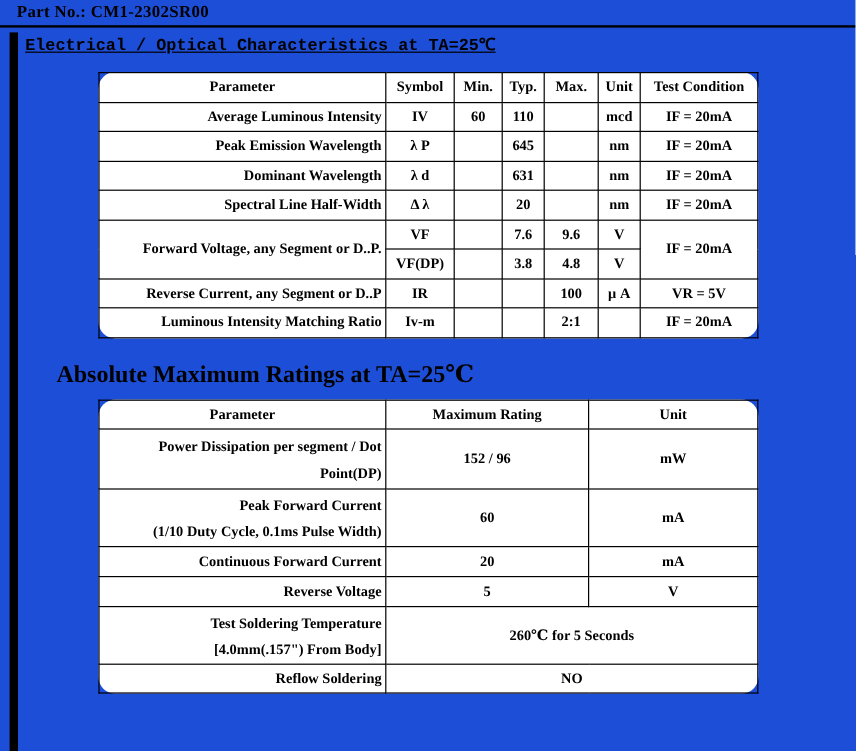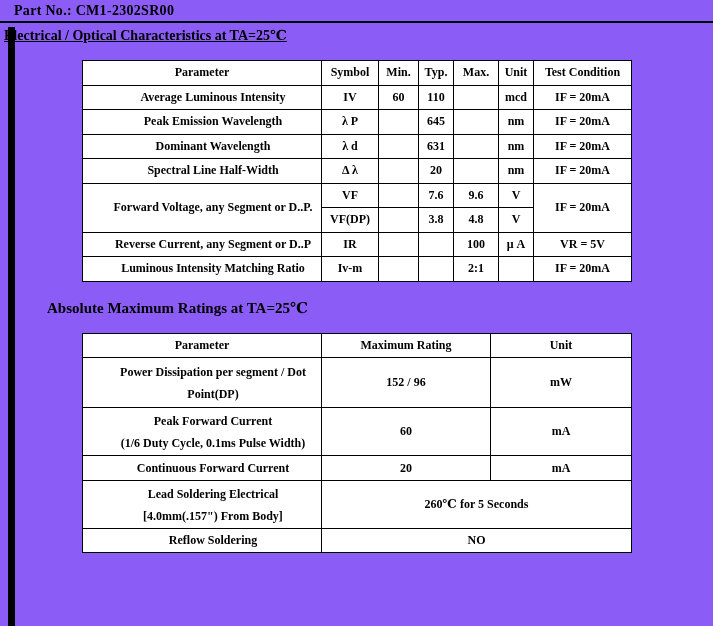--- a/index.html
+++ b/index.html
@@ -1,65 +1,66 @@
 <!DOCTYPE html>
 <html><head>
 <meta charset="utf-8">
 <style>
   html, body {
     margin: 0; padding: 0; background: #ffffff;
   }
   #page {
     position: relative;
     width: 713px; height: 626px;
-    background: #8b5cf6;
+    background: #1d4ed8;
     overflow: hidden;
     font-family: "Liberation Serif", "DejaVu Serif", serif;
     font-weight: bold;
     color: #000;
   }
   .partno {
     position: absolute; left: 14px; top: 3px;
     font-size: 14px; letter-spacing: 0.3px;
   }
   .toprule {
     position: absolute; left: 0; top: 21px;
     width: 713px; height: 2px; background: #000;
   }
   .leftbar {
     position: absolute; left: 8px; top: 27px;
     width: 7px; height: 599px; background: #000;
   }
   .sec1-title {
-    position: absolute; left: 4px; top: 27px;
-    font-size: 14px; text-decoration: underline;
+    position: absolute; left: 21px; top: 27px;
+    font-size: 14px; text-decoration: underline; font-family: Liberation Mono, monospace;
   }
   .sec2-title {
     position: absolute; left: 47px; top: 299px;
-    font-size: 15px;
+    font-size: 20px;
   }
   table {
     position: absolute;
     border-collapse: collapse;
     table-layout: fixed;
     background: #fff;
+    border-radius: 14px;
   }
   td, th {
     border: 1px solid #000;
     font-size: 12px;
     font-weight: bold;
     text-align: center;
     vertical-align: middle;
     padding: 0 3px;
     overflow: hidden;
   }
   #t1 { left: 82px; top: 60px; width: 549px; }
   #t1 tr { height: 24.5px; }
   #t2 { left: 82px; top: 333px; width: 549px; }
-  .pcell { text-align: center; padding-left: 25px; }
+  .pcell { text-align: right; padding-left: 25px; }
   .pcell .l { line-height: 22px; }
   .rh24 { height: 24px; }
   .rh25 { height: 25px; margin-left: 19px; }
   .rh48 { height: 48px; }
   .rh50 { height: 50px; }
 </style>
 </head>
 <body>
 
 <div id="page">
@@ -181,33 +182,38 @@
       <td class="pcell">
         <div class="l">Power Dissipation per segment / Dot</div>
         <div class="l">Point(DP)</div>
       </td>
       <td>152 / 96</td>
       <td>mW</td>
     </tr>
     <tr class="rh48">
       <td class="pcell">
         <div class="l">Peak Forward Current</div>
-        <div class="l">(1/6 Duty Cycle, 0.1ms Pulse Width)</div>
+        <div class="l">(1/10 Duty Cycle, 0.1ms Pulse Width)</div>
       </td>
       <td>60</td>
       <td>mA</td>
     </tr>
     <tr class="rh25">
       <td class="pcell">Continuous Forward Current</td>
       <td>20</td>
       <td>mA</td>
     </tr>
+    <tr class="rh25">
+      <td class="pcell">Reverse Voltage</td>
+      <td>5</td>
+      <td>V</td>
+    </tr>
     <tr class="rh48">
       <td class="pcell">
-        <div class="l">Lead Soldering Electrical</div>
+        <div class="l">Test Soldering Temperature</div>
         <div class="l">[4.0mm(.157") From Body]</div>
       </td>
       <td colspan="2">260℃  for 5 Seconds</td>
     </tr>
     <tr class="rh24">
       <td class="pcell">Reflow Soldering</td>
       <td colspan="2">NO</td>
     </tr>
   </tbody>
     </table>

